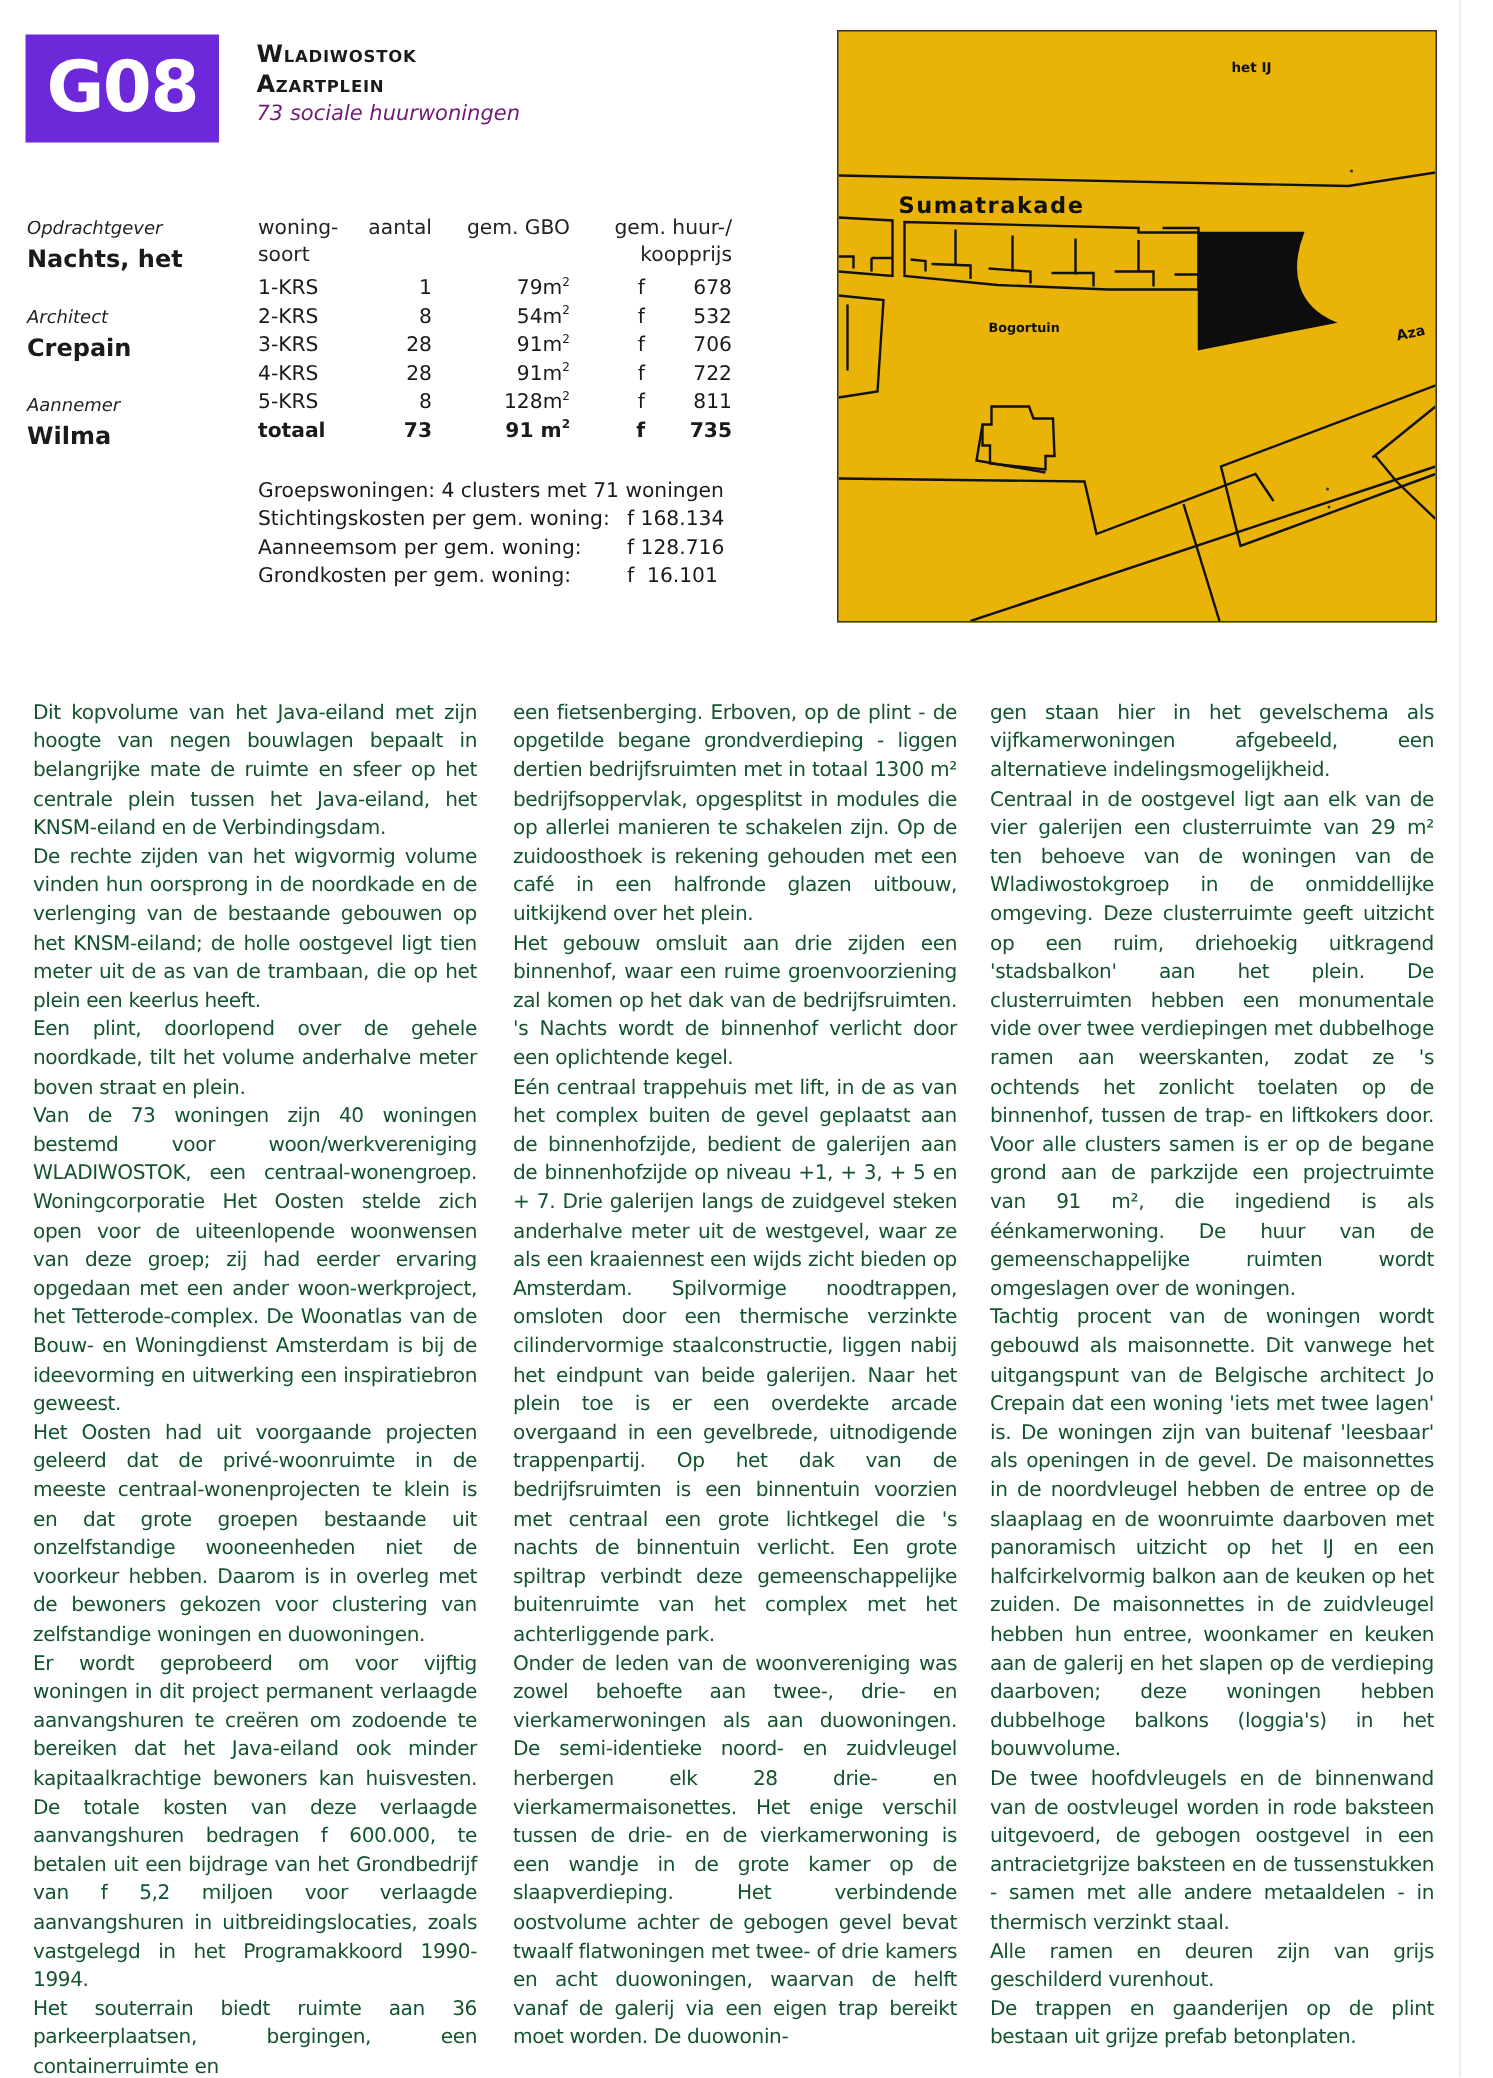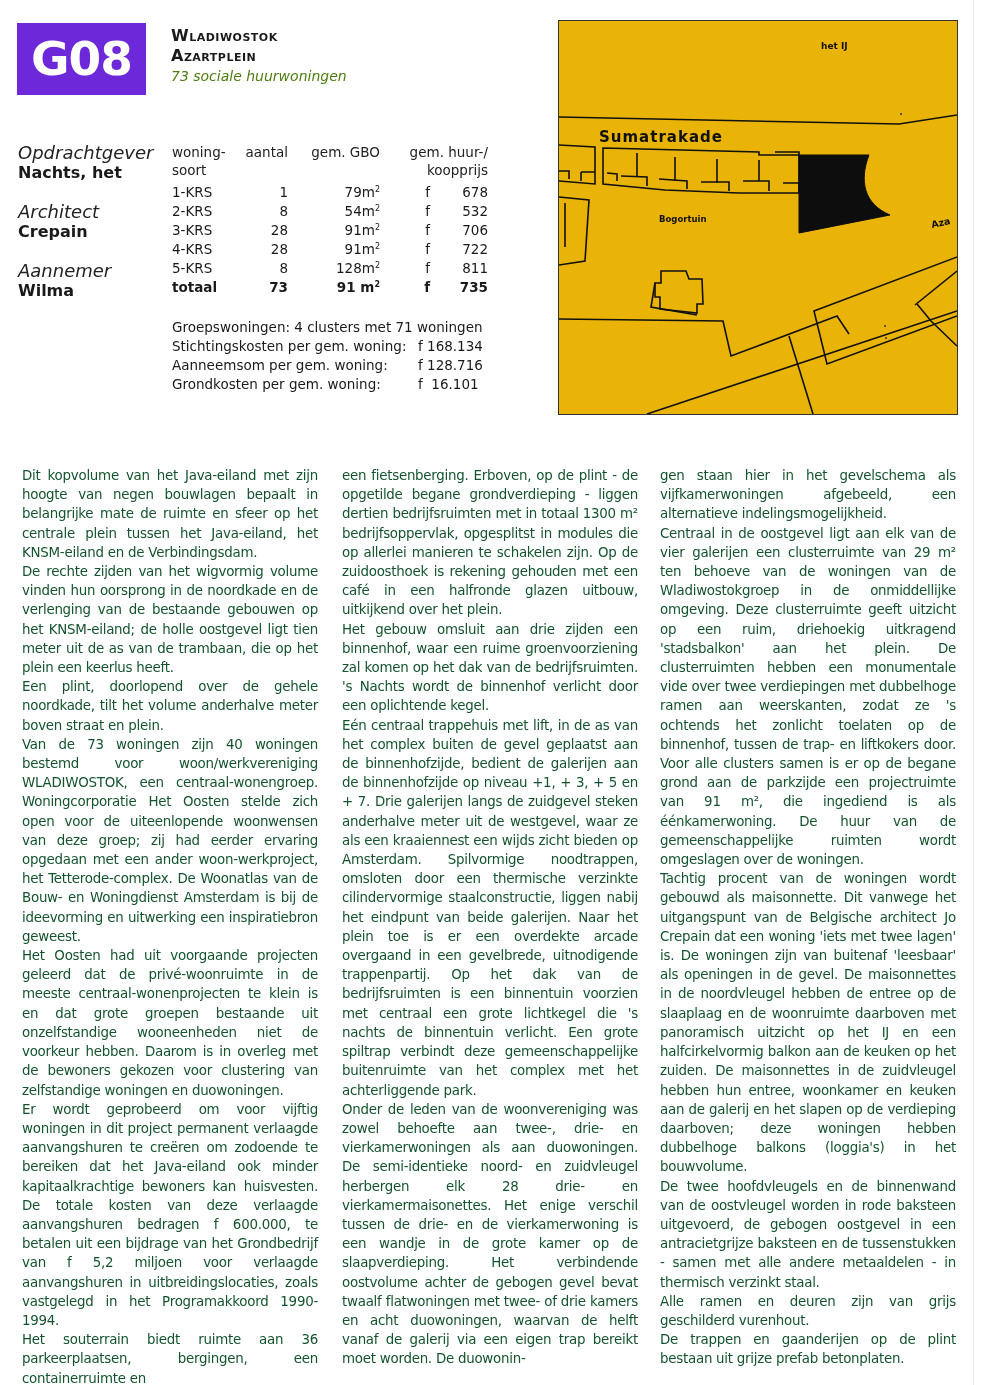--- a/index.html
+++ b/index.html
@@ -19,26 +19,26 @@
     font-size: 47px; line-height: 72px; text-align: center; letter-spacing: -1px;
   }
   .title-block { position: absolute; left: 171px; top: 26px; }
   .title-line {
     font-family: "DejaVu Sans", sans-serif; font-weight: bold; font-size: 16px;
     letter-spacing: 0.5px; line-height: 20px; font-variant: small-caps;
     text-transform: none;
   }
   .subtitle {
     font-family: "DejaVu Sans", sans-serif; font-style: italic; font-size: 14px;
-    line-height: 20px; color: #4d7c0f;
+    line-height: 20px; color: #701a75;
   }
 
   
   .credits { position: absolute; left: 18px; top: 143px; width: 140px; }
-  .credit-role { font-style: italic; font-size: 18px; line-height: 19px; color: #222; }
+  .credit-role { font-style: italic; font-size: 12px; line-height: 19px; color: #222; }
   .credit-name { font-weight: bold; font-size: 16px; line-height: 21px; margin-bottom: 19px; }
   .credits .credit-group:nth-child(1) .credit-role { margin-top: 0; }
 
   
   .housing { position: absolute; left: 172px; top: 143px; font-size: 13.5px; }
   .housing table { border-collapse: collapse; }
   .housing th {
     font-weight: normal; font-size: 13.5px; line-height: 18px;
     vertical-align: top; padding: 0; color: #222;
   }

